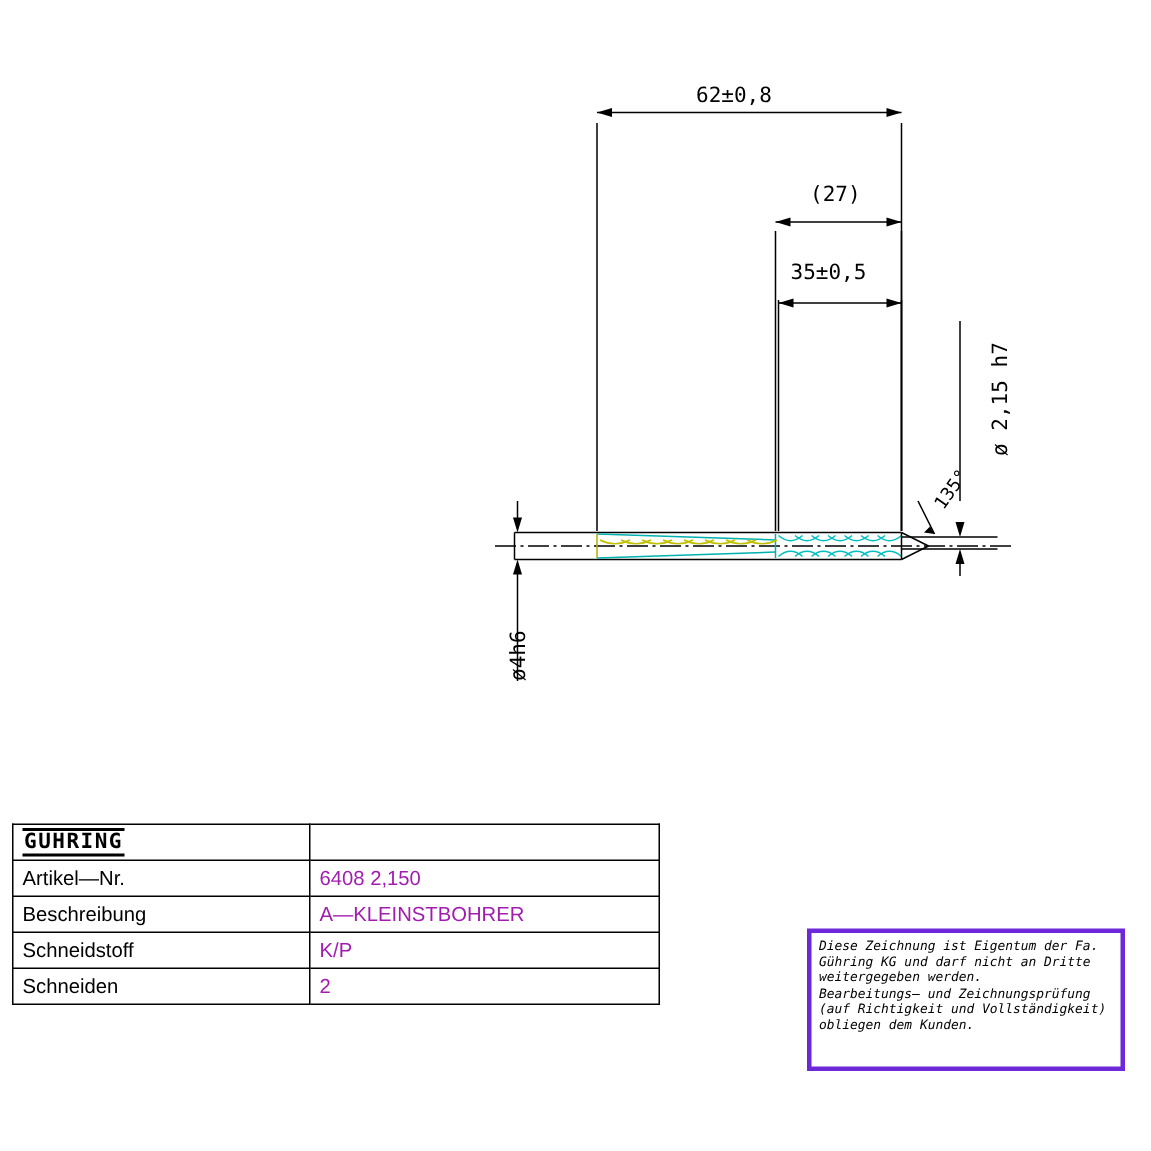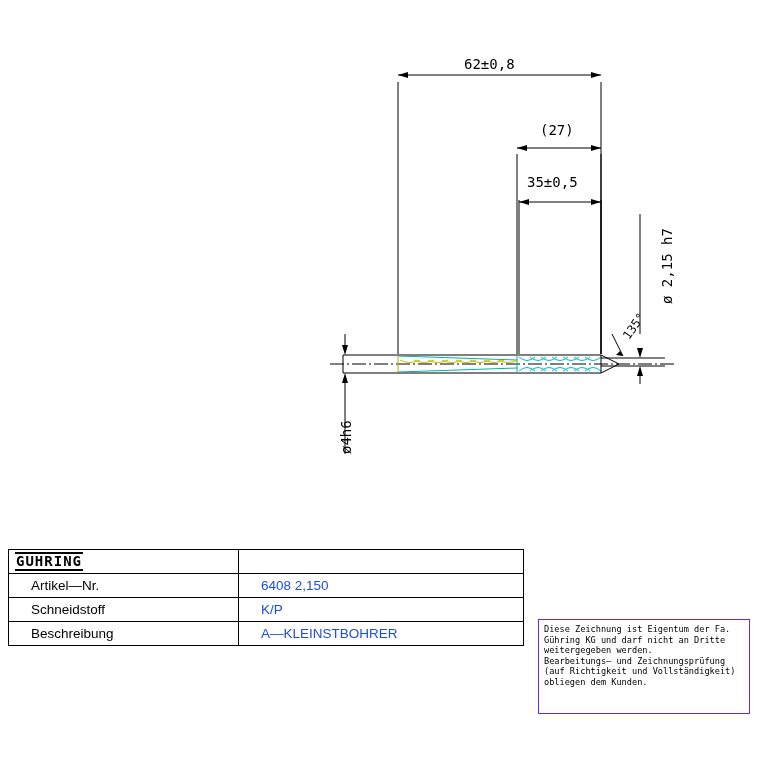--- a/index.html
+++ b/index.html
@@ -10,61 +10,62 @@
     overflow:hidden;
     position:relative;
   }
   #stage{position:absolute;left:0;top:4px;width:767px;height:767px;}
   svg{position:absolute;left:0;top:0;}
   .tbl{
     position:absolute;
     border-collapse:collapse;
   }
   .spec-table{
-    left:8px;top:545px;width:516px;
+    left:8px;top:545px;width:432px;
     font-size:13.5px;
     color:#000;
   }
   .spec-table td{
     border:1px solid #000;
     height:23px;
-    padding:0 22px;
+    padding:0 6px;
     vertical-align:middle;
     white-space:nowrap;
   }
   .spec-table td.label{width:185px;}
-  .spec-table td.value{color:#1d4ed8;}
+  .spec-table td.value{color:#a21caf;}
   .brandcell{
     height:22px;
     padding:0 6px !important;
   }
   .brand{
     font-family:"DejaVu Sans Mono", monospace;
     font-weight:bold;
     font-size:14px;
     letter-spacing:1px;
     color:#000;
     display:inline-block;
     line-height:15px;
     border-top:2px solid #000;
     border-bottom:2px solid #000;
     padding:0 1px;
   }
   .note-box{
     position:absolute;
     left:538px;top:615px;
     width:212px;height:95px;
-    border:1px solid #6d28d9;
+    border:3px solid #6d28d9;
     box-sizing:border-box;
     padding:4px 5px;
     font-family:"DejaVu Sans Mono", monospace;
     font-size:8.6px;
     line-height:10.6px;
     color:#000;
     white-space:pre-line;
+    font-style:italic;
   }
   .dimtext{
     position:absolute;
     font-family:"DejaVu Sans Mono", monospace;
     font-size:14px;
     color:#000;
     white-space:nowrap;
   }
   .rot90{
     transform-origin:0 0;
@@ -181,26 +182,30 @@
       <td class="label brandcell">
         <span class="brand">GÜHRING</span>
       </td>
       <td class="value"></td>
     </tr>
     <tr>
       <td class="label">Artikel—Nr.</td>
       <td class="value">6408  2,150</td>
     </tr>
     <tr>
+      <td class="label">Beschreibung</td>
+      <td class="value">A—KLEINSTBOHRER</td>
+    </tr>
+    <tr>
       <td class="label">Schneidstoff</td>
       <td class="value">K/P</td>
     </tr>
     <tr>
-      <td class="label">Beschreibung</td>
-      <td class="value">A—KLEINSTBOHRER</td>
+      <td class="label">Schneiden</td>
+      <td class="value">2</td>
     </tr>
   </tbody>
     </table>
 
   <div class="note-box">Diese Zeichnung ist Eigentum der Fa.
 Gühring KG und darf nicht an Dritte
 weitergegeben werden.
 Bearbeitungs— und Zeichnungsprüfung
 (auf Richtigkeit und Vollständigkeit)
 obliegen dem Kunden.</div>

